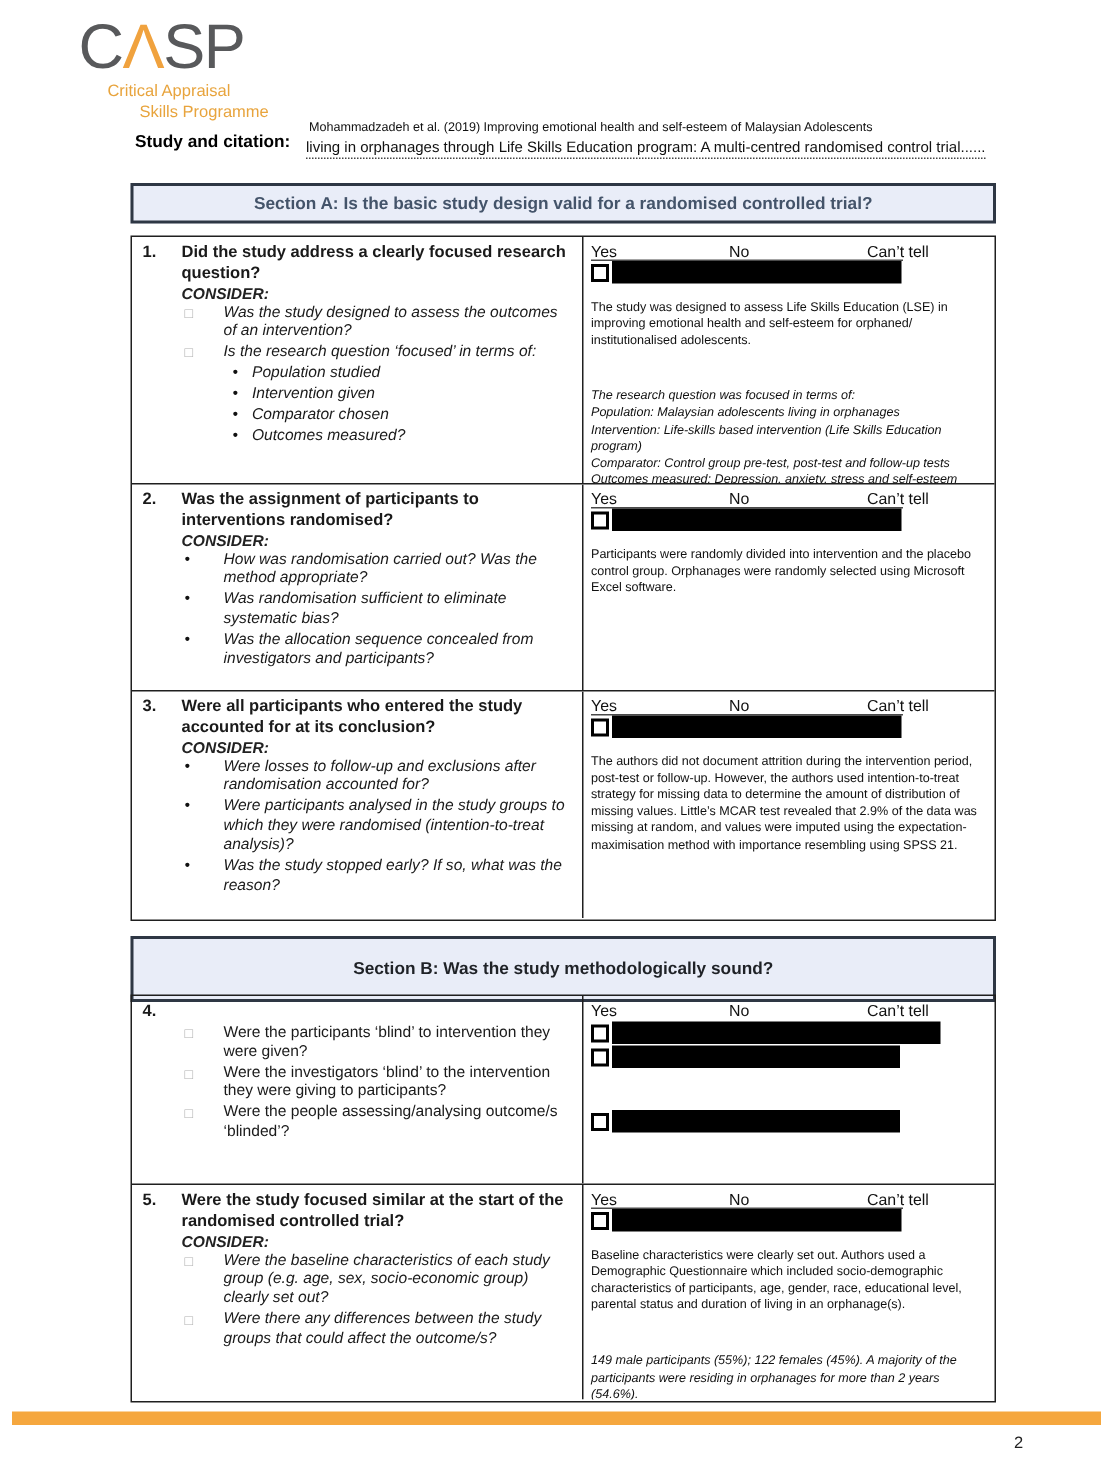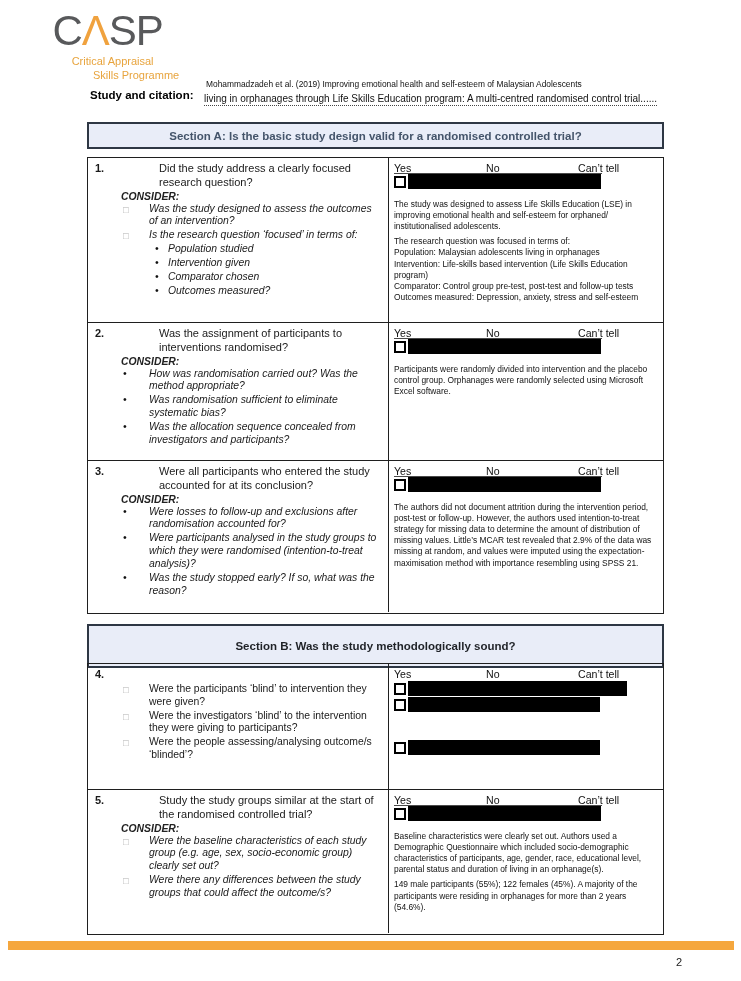--- a/index.html
+++ b/index.html
@@ -35,41 +35,41 @@
   .q-row + .q-row { border-top:1.5px solid #1f1f1f; }
   #tableA .q-row:nth-child(1){ height:164px; }
   #tableA .q-row:nth-child(2){ height:138px; }
   #tableA .q-row:nth-child(3){ height:152px; }
   #tableB .q-row:nth-child(1){ height:125px; }
   #tableB .q-row:nth-child(2){ height:144px; }
 
   .q-left { border-right:1.5px solid #1f1f1f; padding:4px 6px 4px 7px; overflow:hidden; }
   .q-head { display:flex; }
   .q-num { width:26px; flex:none; font-weight:700; font-size:11px; line-height:1.25; }
-  .q-text { font-weight:400; font-size:11px; line-height:1.25;margin-left:38px; }
+  .q-text { font-weight:700; font-size:11px; line-height:1.25; }
   .consider { margin-left:26px; font-style:italic; font-size:10.4px; color:#222; margin-top:1px;font-weight:bold; }
   .q-item { display:flex; margin-left:28px; margin-top:1px; font-size:10.4px; line-height:1.24; }
   .q-item.italic { font-style:italic; }
   .q-item .mk { flex:none; }
   .mk-square { width:26px; color:#b0b0b0; font-size:9.5px; padding-top:1px; }
   .mk-bullet { width:26px; color:#111; }
   .q-subitem { display:flex; margin-left:60px; font-style:italic; font-size:10.4px; line-height:1.24; margin-top:1px; }
   .q-subitem .mk { width:13px; flex:none; color:#111; }
 
   .q-right { padding:3px 6px 4px 5px; overflow:hidden; position:relative; }
   .opts { display:grid; grid-template-columns:92px 92px 1fr; font-size:10.6px; color:#111; line-height:1.2; padding-top:1px; }
   .opts-underline { width:208px; border-bottom:1px solid #4a4a4a; height:1px; margin-top:-2px; }
   .bar-row { display:flex; align-items:center; height:16px; }
   .redact-box { width:12px; height:12px; border:2px solid #000; background:#fff; flex:none; margin-right:2px; }
   .redact-bar { height:15px; background:#000; }
   .bar-group { margin-top:0px; }
   .q-right.multi .bar-group:first-of-type { margin-top:13px; }
   .bar-group + .bar-group { margin-top:27px; }
   .answers { margin-top:9px; font-size:8.4px; line-height:1.33; color:#111; width:262px; }
-  .answer-para + .answer-para { margin-top:4px; }
+  .answer-para + .answer-para { margin-top:26px;font-style:italic; }
 
   
   .orange-bar { position:absolute; left:8px; top:941px; width:726px; height:9px; background:#f5a73e; }
   .page-number { position:absolute; left:676px; top:956px; font-size:11px; color:#222; }
 </style>
 </head>
 <body>
 
 <div class="page">
 
@@ -275,21 +275,21 @@
               <div class="redact-box"></div>
               <div class="redact-bar" style="width: 192px;"></div>
             </div>
           </div>
         </div>
       </div>
     <div class="q-row">
         <div class="q-left">
           <div class="q-head">
             <div class="q-num">5.</div>
-            <div class="q-text">Study the study groups similar at the start of the randomised controlled trial?</div>
+            <div class="q-text">Were the study focused similar at the start of the randomised controlled trial?</div>
           </div>
           <div class="consider">CONSIDER:</div>
           <div class="q-item italic">
             <div class="mk mk-square">□</div>
             <div>Were the baseline characteristics of each study group (e.g. age, sex, socio-economic group) clearly set out?</div>
           </div>
           <div class="q-item italic">
             <div class="mk mk-square">□</div>
             <div>Were there any differences between the study groups that could affect the outcome/s?</div>
           </div>

